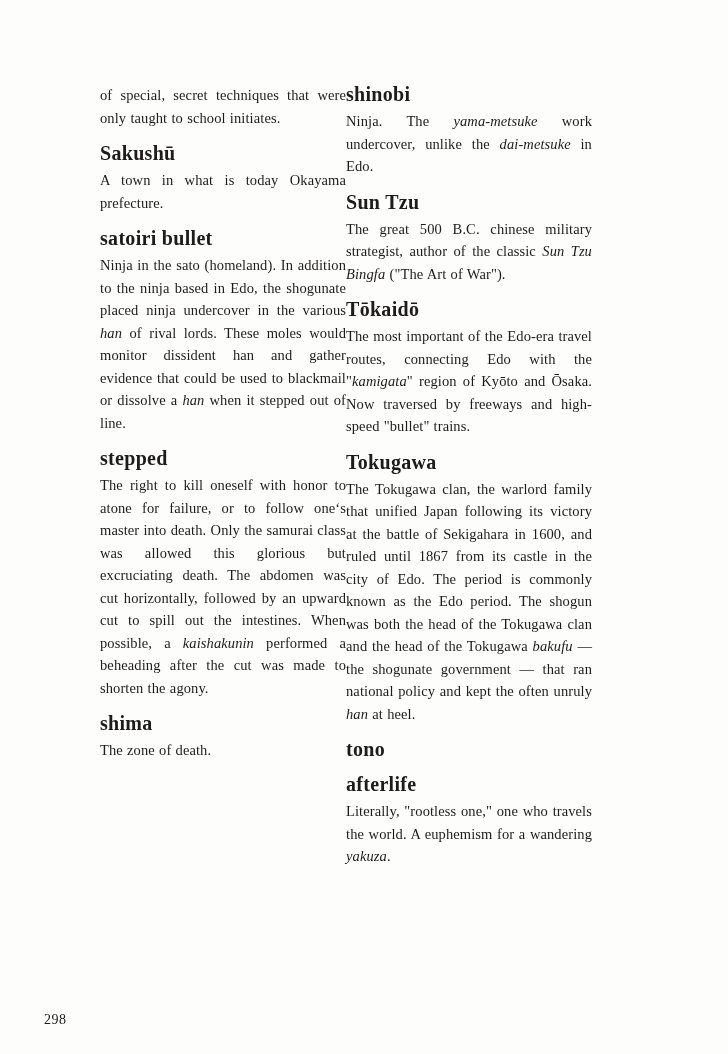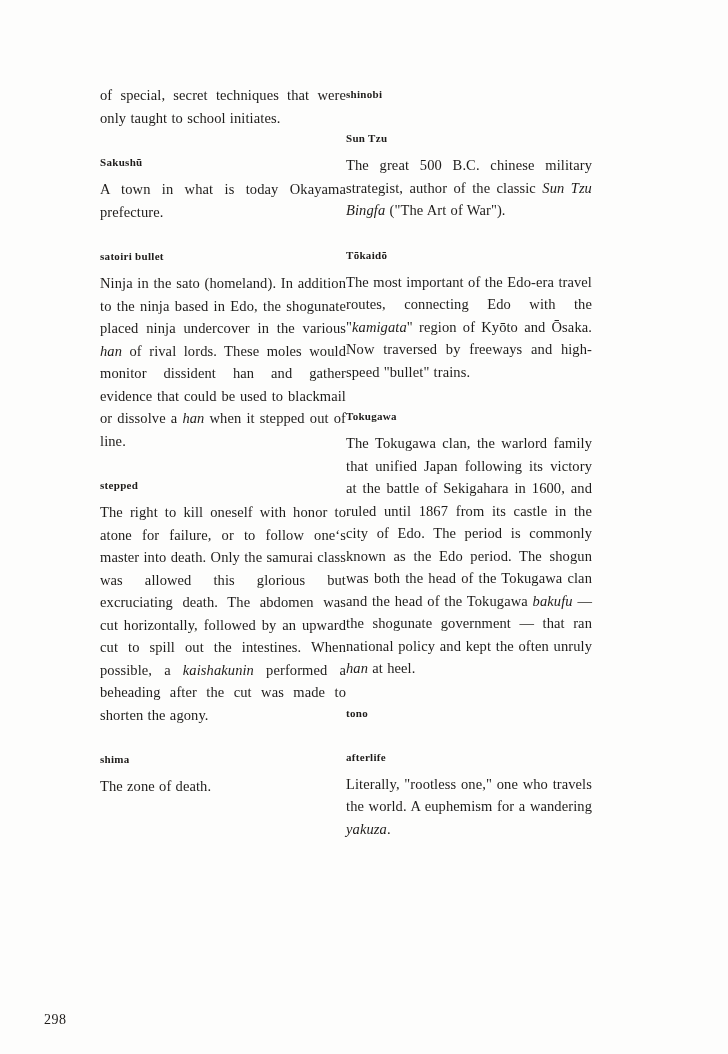--- a/index.html
+++ b/index.html
@@ -19,25 +19,25 @@
   .columns {
     position: absolute;
     left: 100px;
     top: 84px;
     display: flex;
   }
   .col {
     width: 246px;
   }
   .entry + .entry {
-    margin-top: 23px;
+    margin-top: 14px;
   }
   .term {
     margin: 0 0 5px 0;
-    font-size: 11px;
+    font-size: 20px;
     line-height: 21px;
     font-weight: bold;
     letter-spacing: 0.3px;
   }
   .definition {
     margin: 0;
     font-size: 14.5px;
     line-height: 22.5px;
     text-align: justify;
     letter-spacing: 0.1px;
@@ -78,20 +78,21 @@
           <p class="definition">The right to kill oneself with honor to atone for failure, or to follow one‘s master into death. Only the samurai class was allowed this glorious but excruciating death. The abdomen was cut horizontally, followed by an upward cut to spill out the intestines. When possible, a <i>kaishakunin</i> performed a beheading after the cut was made to shorten the agony.</p>
         </div>
         <div class="entry">
           <h3 class="term">shima</h3>
           <p class="definition">The zone of death.</p>
         </div>
       </div>
     <div class="col" id="col-1">
         <div class="entry">
           <h3 class="term">shinobi</h3>
+          <p class="definition">Ninja. The <i>yama-metsuke</i> work undercover, unlike the <i>dai-metsuke</i> in Edo.</p>
         </div>
         <div class="entry">
           <h3 class="term">Sun Tzu</h3>
           <p class="definition">The great 500 B.C. chinese military strategist, author of the classic <i>Sun Tzu Bingfa</i> ("The Art of War").</p>
         </div>
         <div class="entry">
           <h3 class="term">Tōkaidō</h3>
           <p class="definition">The most important of the Edo-era travel routes, connecting Edo with the "<i>kamigata</i>" region of Kyōto and Ōsaka.  Now traversed by freeways and high-speed "bullet" trains.</p>
         </div>
         <div class="entry">

